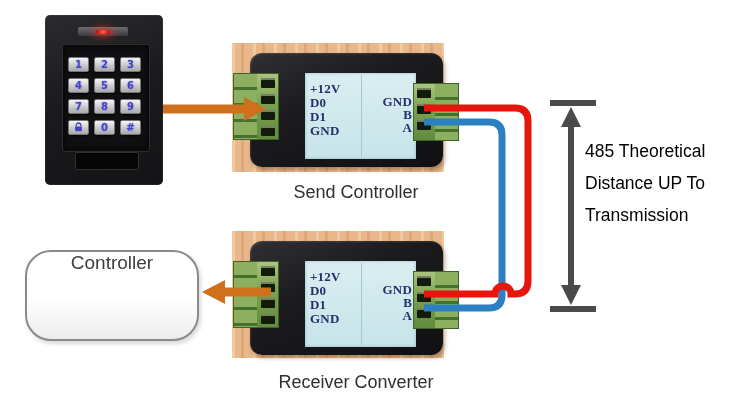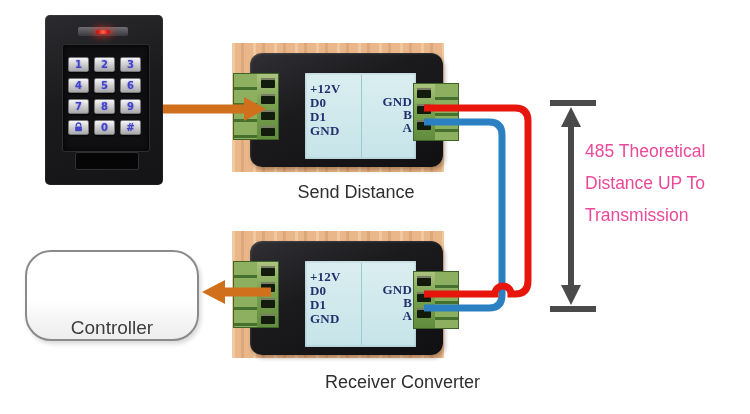--- a/index.html
+++ b/index.html
@@ -56,32 +56,32 @@
   .term-right .plug{right:0;}
   .holes{position:absolute;top:4px;display:flex;flex-direction:column;gap:6px;}
   .term-left .holes{right:3px;}
   .term-right .holes{left:3px;}
   .hole{width:14px;height:10px;background:#131b0c;border-radius:1px;
         box-shadow:inset 0 2px 0 rgba(205,210,175,0.55);}
 
   .caption{position:absolute;left:232px;width:248px;text-align:center;
            font-size:18px;color:#2f2f2f;}
   #send-caption{top:182px;}
-  #recv-caption{top:372px;text-align:right;}
+  #recv-caption{top:372px;}
 
   
   .controller{position:absolute;left:25px;top:250px;width:170px;height:87px;
               border:2px solid #8a8a8a;border-radius:26px;
               background:linear-gradient(180deg,#ffffff 55%,#ececec);
               box-shadow:2px 3px 4px rgba(0,0,0,0.15);
-              display:flex;align-items:flex-end;justify-content:center;
+              display:flex;align-items:flex-start;justify-content:center;
               font-size:19px;color:#3e3e3e;}
 
   
-  .note{position:absolute;left:585px;top:141px;font-size:17.5px;color:#ec4899;}
+  .note{position:absolute;left:585px;top:141px;font-size:17.5px;color:#000000;}
   .note p{margin:0 0 11px 0;line-height:21px;}
 
   .overlay{position:absolute;left:0;top:0;z-index:5;pointer-events:none;}
 </style>
 </head>
 <body>
 
 <div id="canvas">
 
   <div class="keypad">
@@ -140,21 +140,21 @@
     </div>
     <div class="term term-right">
       <div class="plug"></div>
       <div class="holes">
           <div class="hole"></div>
           <div class="hole"></div>
           <div class="hole"></div>
         </div>
     </div>
   </div>
-  <div class="caption" id="send-caption">Send Distance</div>
+  <div class="caption" id="send-caption">Send Controller</div>
 
   <div class="photo" id="recv-photo">
     <div class="device">
       <div class="plate">
         <div class="plate-divider"></div>
         <div class="pins pins-left">
           <div>+12V</div>
           <div>D0</div>
           <div>D1</div>
           <div>GND</div>

